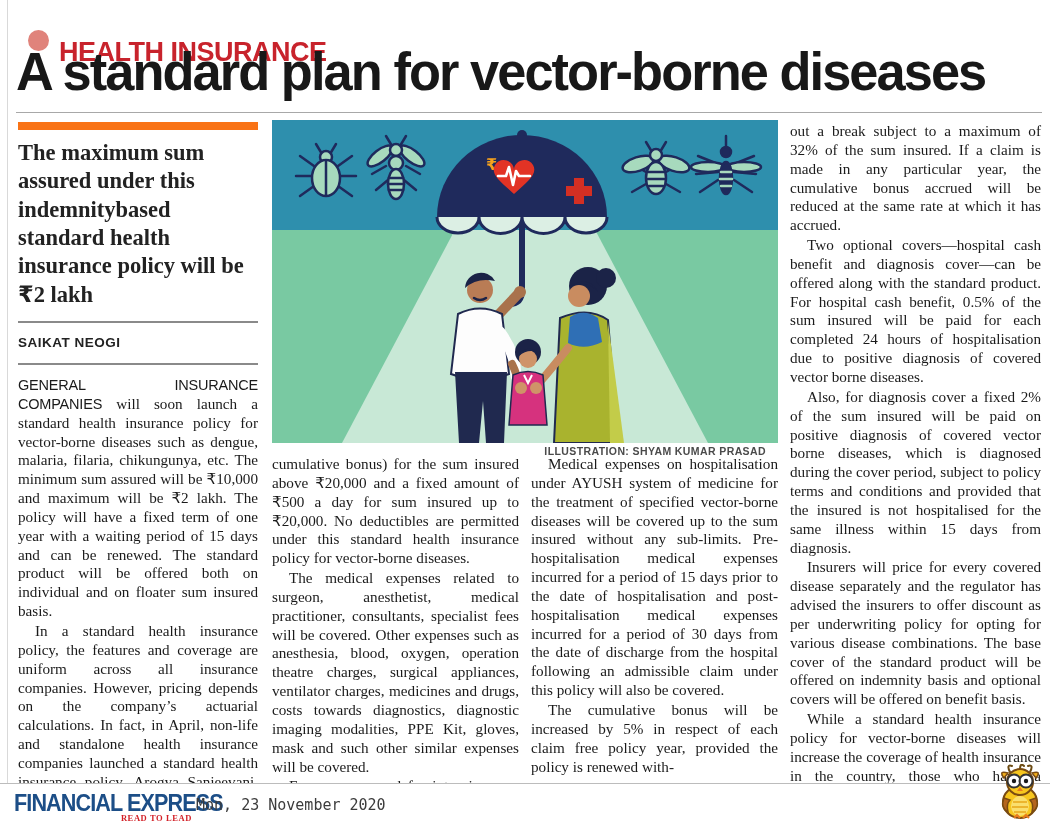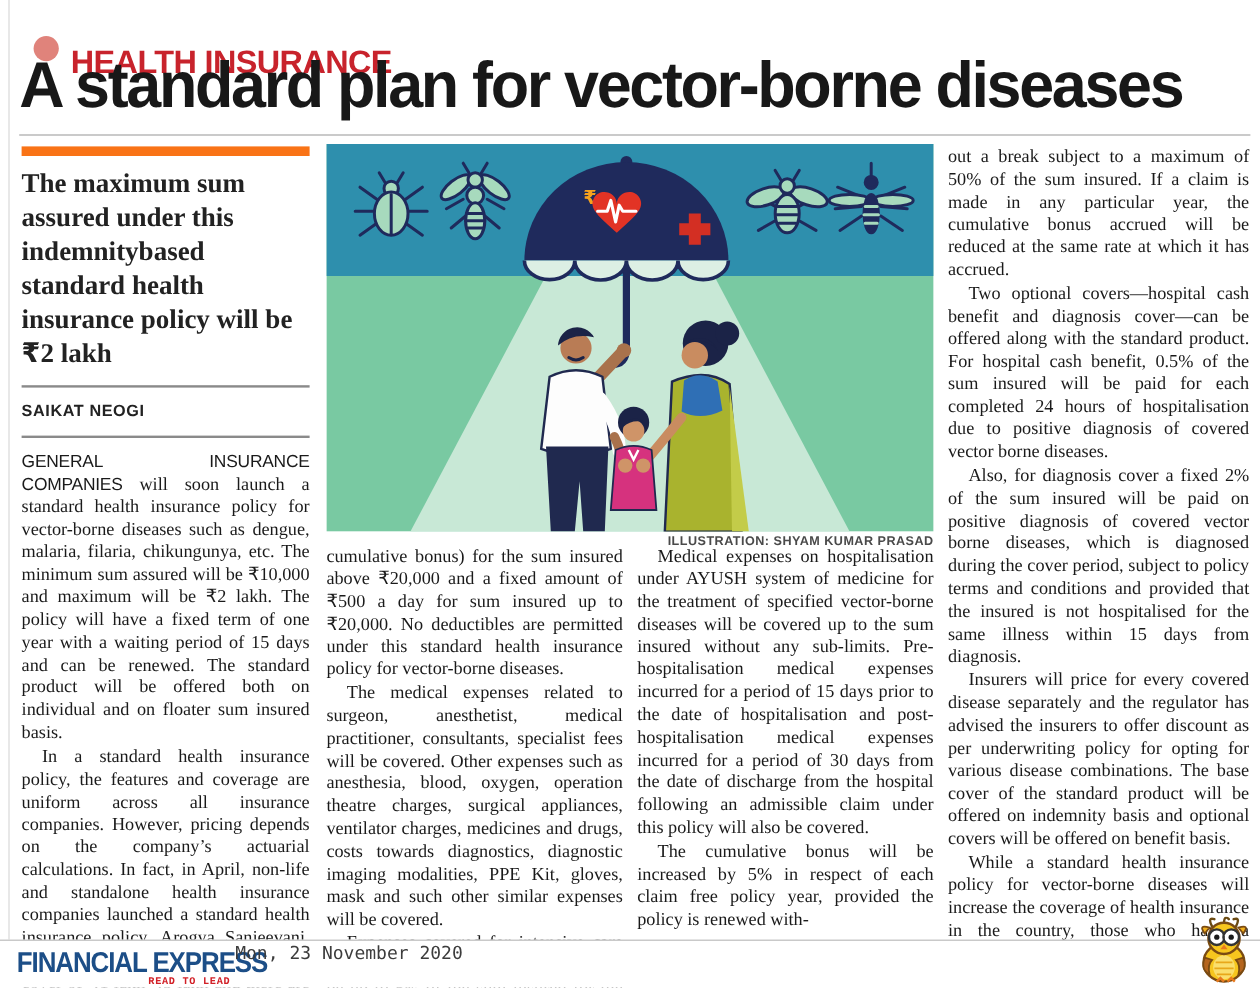--- a/index.html
+++ b/index.html
@@ -37,34 +37,34 @@
     font-size:13.5px;letter-spacing:0.5px;color:#222;padding:12px 0 11px 0;
     border-bottom:2px solid #8a8a8a;margin-bottom:11px;text-align:left;}
   .lead-in{font-family:"Liberation Sans","DejaVu Sans",sans-serif;font-weight:normal;
     font-size:14.5px;letter-spacing:-0.2px;}
   h3.subhead{font-family:"Liberation Serif","DejaVu Sans",serif;font-weight:normal;
     font-size:21px;margin:10px 0 3px 0;text-align:left;color:#111;}
 
   
   .illo{position:absolute;left:272px;top:120px;width:506px;height:323px;}
   .illo svg{display:block;}
-  .illo-caption{position:absolute;left:272px;top:445px;width:506px;text-align:right;
+  .illo-caption{position:absolute;left:260px;top:445px;width:506px;text-align:right;
     font-family:"Liberation Sans","DejaVu Sans",sans-serif;font-weight:bold;
     font-size:10.5px;letter-spacing:0.4px;color:#4a4a4a;}
 
   
   .footer{position:absolute;left:0;top:783px;width:1050px;height:40px;
     border-top:1px solid #bcbcbc;background:#fff;}
   .fe-logo{position:absolute;left:14px;top:5px;width:178px;}
   .fe-logo-name{font-family:"Liberation Sans","DejaVu Sans",sans-serif;font-weight:bold;
     font-size:24px;letter-spacing:-1px;color:#1c4e87;transform:scaleX(0.9);
     transform-origin:left;white-space:nowrap;}
-  .fe-logo-tagline{font-family:Liberation Mono, monospace;font-weight:bold;
+  .fe-logo-tagline{font-family:Liberation Serif, serif;font-weight:bold;
     font-size:8.5px;letter-spacing:0.6px;color:#d22027;text-align:right;margin-top:-4px;}
-  .footer-meta{position:absolute;left:196px;top:1px;
+  .footer-meta{position:absolute;left:196px;top:12px;
     font-family:"DejaVu Sans Mono","Liberation Mono",monospace;
     font-size:15px;color:#3c3c3c;line-height:1.22;}
   .footer-meta a{color:#3c3c3c;text-decoration:none;}
   .owl{position:absolute;right:6px;top:-20px;}
 </style>
 </head>
 <body>
 
 <div class="page-edge-left"></div>
 
@@ -179,21 +179,21 @@
   <p class="ind">The medical expenses related to surgeon, anesthetist, medical practitioner, consultants, specialist fees will be covered. Other expenses such as anesthesia, blood, oxygen, operation theatre charges, surgical appliances, ventilator charges, medicines and drugs, costs towards diagnostics, diagnostic imaging modalities, PPE Kit, gloves, mask and such other similar expenses will be covered.</p>
   <p class="ind">Expenses covered for intensive care unit or intensive cardiac care unit will be up to 5% of the sum insured for the sum</p>
 </div>
 
 <div class="col" id="col3">
   <p class="ind">Medical expenses on hospitalisation under AYUSH system of medicine for the treatment of specified vector-borne diseases will be covered up to the sum insured without any sub-limits. Pre-hospitalisation medical expenses incurred for a period of 15 days prior to the date of hospitalisation and post-hospitalisation medical expenses incurred for a period of 30 days from the date of discharge from the hospital following an admissible claim under this policy will also be covered.</p>
   <p class="ind">The cumulative bonus will be increased by 5% in respect of each claim free policy year, provided the policy is renewed with-</p>
 </div>
 
 <div class="col" id="col4">
-  <p>out a break subject to a maximum of 50% of the sum insured. If a claim is made in any particular year, the cumulative bonus accrued will be reduced at the same rate at which it has accrued.</p>
+  <p>out a break subject to a maximum of 32% of the sum insured. If a claim is made in any particular year, the cumulative bonus accrued will be reduced at the same rate at which it has accrued.</p>
   <p class="ind">Two optional covers—hospital cash benefit and diagnosis cover—can be offered along with the standard product. For hospital cash benefit, 0.5% of the sum insured will be paid for each completed 24 hours of hospitalisation due to positive diagnosis of covered vector borne diseases.</p>
   <p class="ind">Also, for diagnosis cover a fixed 2% of the sum insured will be paid on positive diagnosis of covered vector borne diseases, which is diagnosed during the cover period, subject to policy terms and conditions and provided that the insured is not hospitalised for the same illness within 15 days from diagnosis.</p>
   <p class="ind">Insurers will price for every covered disease separately and the regulator has advised the insurers to offer discount as per underwriting policy for opting for various disease combinations. The base cover of the standard product will be offered on indemnity basis and optional covers will be offered on benefit basis.</p>
   <p class="ind">While a standard health insurance policy for vector-borne diseases will increase the coverage of health insurance in the country, those who have a comprehensive health insurance plan are covered for vector-borne diseases. So, it is always better to go for a health insurance policy with higher sum insured and a standard health plan for vector-borne diseases can be a supplementary cover.</p>
 </div>
 
 <div class="footer">
   <div class="fe-logo">
     <div class="fe-logo-name">FINANCIAL EXPRESS</div>
     <div class="fe-logo-tagline">READ TO LEAD</div>

